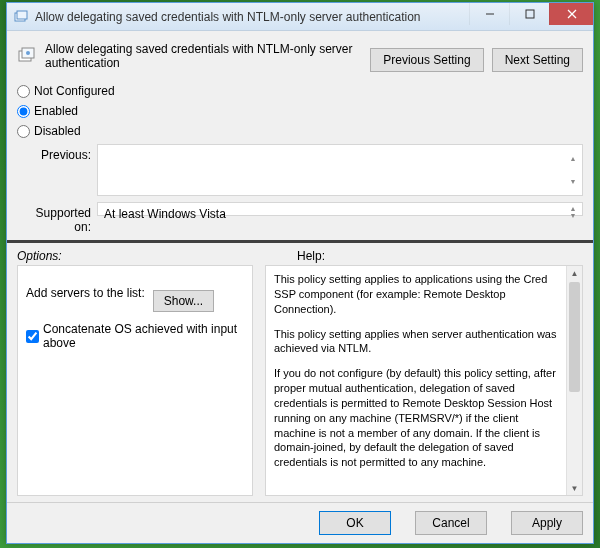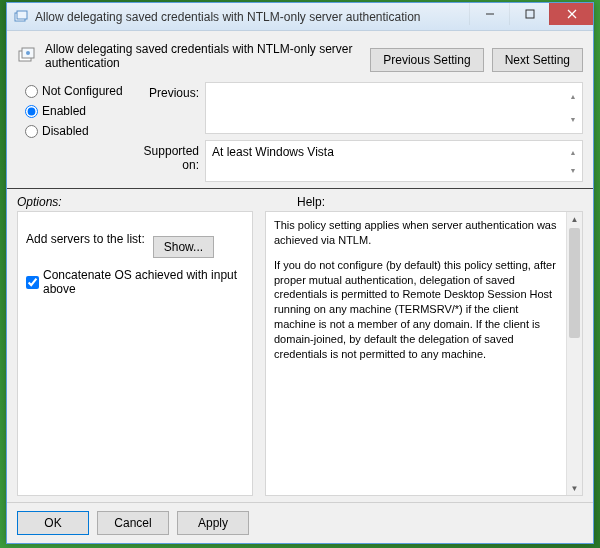--- a/index.html
+++ b/index.html
@@ -93,22 +93,23 @@
     background: #e1e1e1;
     border: 1px solid #adadad;
     padding: 4px 12px;
     font-family: inherit;
     font-size: 12px;
     cursor: pointer;
     margin-top: 9px;
   }
   .config-area {
     display: flex;
-    padding: 4px 10px 6px 18px;
-    border-bottom: 1px solid #404040;
+    padding: 4px 10px 6px 10px;
+    border-bottom: 3px solid #404040;
+    flex-direction: column;
   }
   .radio-col {
     width: 100px;
     padding-top: 2px;
   }
   .radio-row {
     display: flex;
     align-items: center;
     margin-bottom: 6px;
     gap: 4px;
@@ -124,21 +125,21 @@
   .field-label { text-align: right; padding-right: 6px; padding-top: 4px; }
   .comment-box {
     background: #fff;
     border: 1px solid #d6d6d6;
     height: 52px;
     position: relative;
   }
   .supported-box {
     background: #fff;
     border: 1px solid #d6d6d6;
-    height: 42px;
+    height: 14px;
     padding: 4px 6px;
     position: relative;
   }
   .spinner {
     position: absolute;
     right: 2px;
     top: 2px;
     bottom: 2px;
     width: 14px;
     display: flex;
@@ -216,22 +217,22 @@
     font-size: 12px;
     cursor: pointer;
     margin-top: 16px;
   }
   .opt-row2 { display:flex; align-items:center; gap:4px; }
   .opt-row2 input { margin:0; }
   .footer {
     border-top: 1px solid #d0d0d0;
     padding: 8px 10px;
     display: flex;
-    justify-content: flex-start;
-    gap: 8px;
+    justify-content: flex-end;
+    gap: 24px;
     background: #f0f0f0;
   }
   .footer button {
     min-width: 72px;
     padding: 4px 10px;
     background: #e1e1e1;
     border: 1px solid #adadad;
     font-family: inherit;
     font-size: 12px;
     cursor: pointer;
@@ -332,20 +333,21 @@
           <span>Add servers to the list:</span>
           <button class="show-btn">Show...</button>
         </div>
         <label class="opt-row2">
           <input type="checkbox" checked="" style="">
           <span>Concatenate OS achieved with input above</span>
         </label>
       </div>
       <div class="help-panel">
         <div class="help-text">
+          <p>This policy setting applies to applications using the Cred SSP component (for example: Remote Desktop Connection).</p>
           <p>This policy setting applies when server authentication was achieved via NTLM.</p>
           <p>If you do not configure (by default) this policy setting, after proper mutual authentication, delegation of saved credentials is permitted to Remote Desktop Session Host running on any machine (TERMSRV/*) if the client machine is not a member of any domain. If the client is domain-joined, by default the delegation of saved credentials is not permitted to any machine.</p>
 
         </div>
         <div class="scrollbar-fake">
           <div class="scrollbar-arrow" style="top:0">▲</div>
           <div class="scrollbar-thumb"></div>
           <div class="scrollbar-arrow" style="bottom:0">▼</div>
         </div>
       </div>

